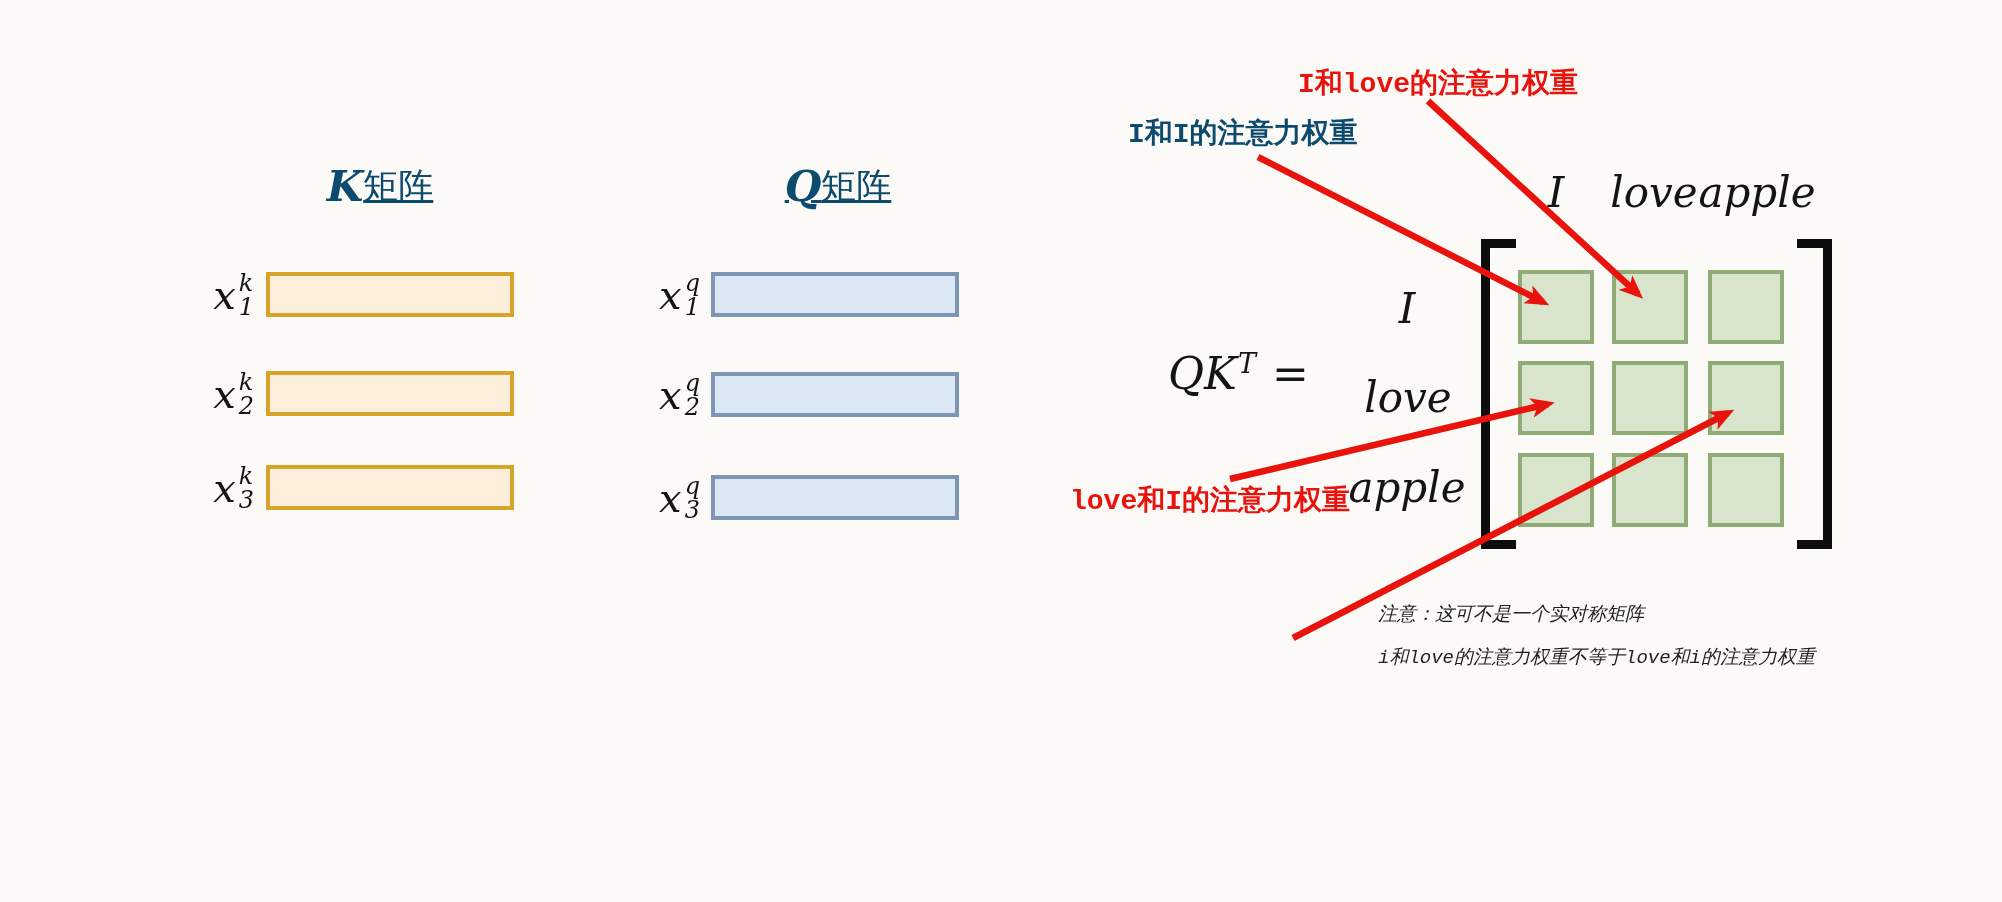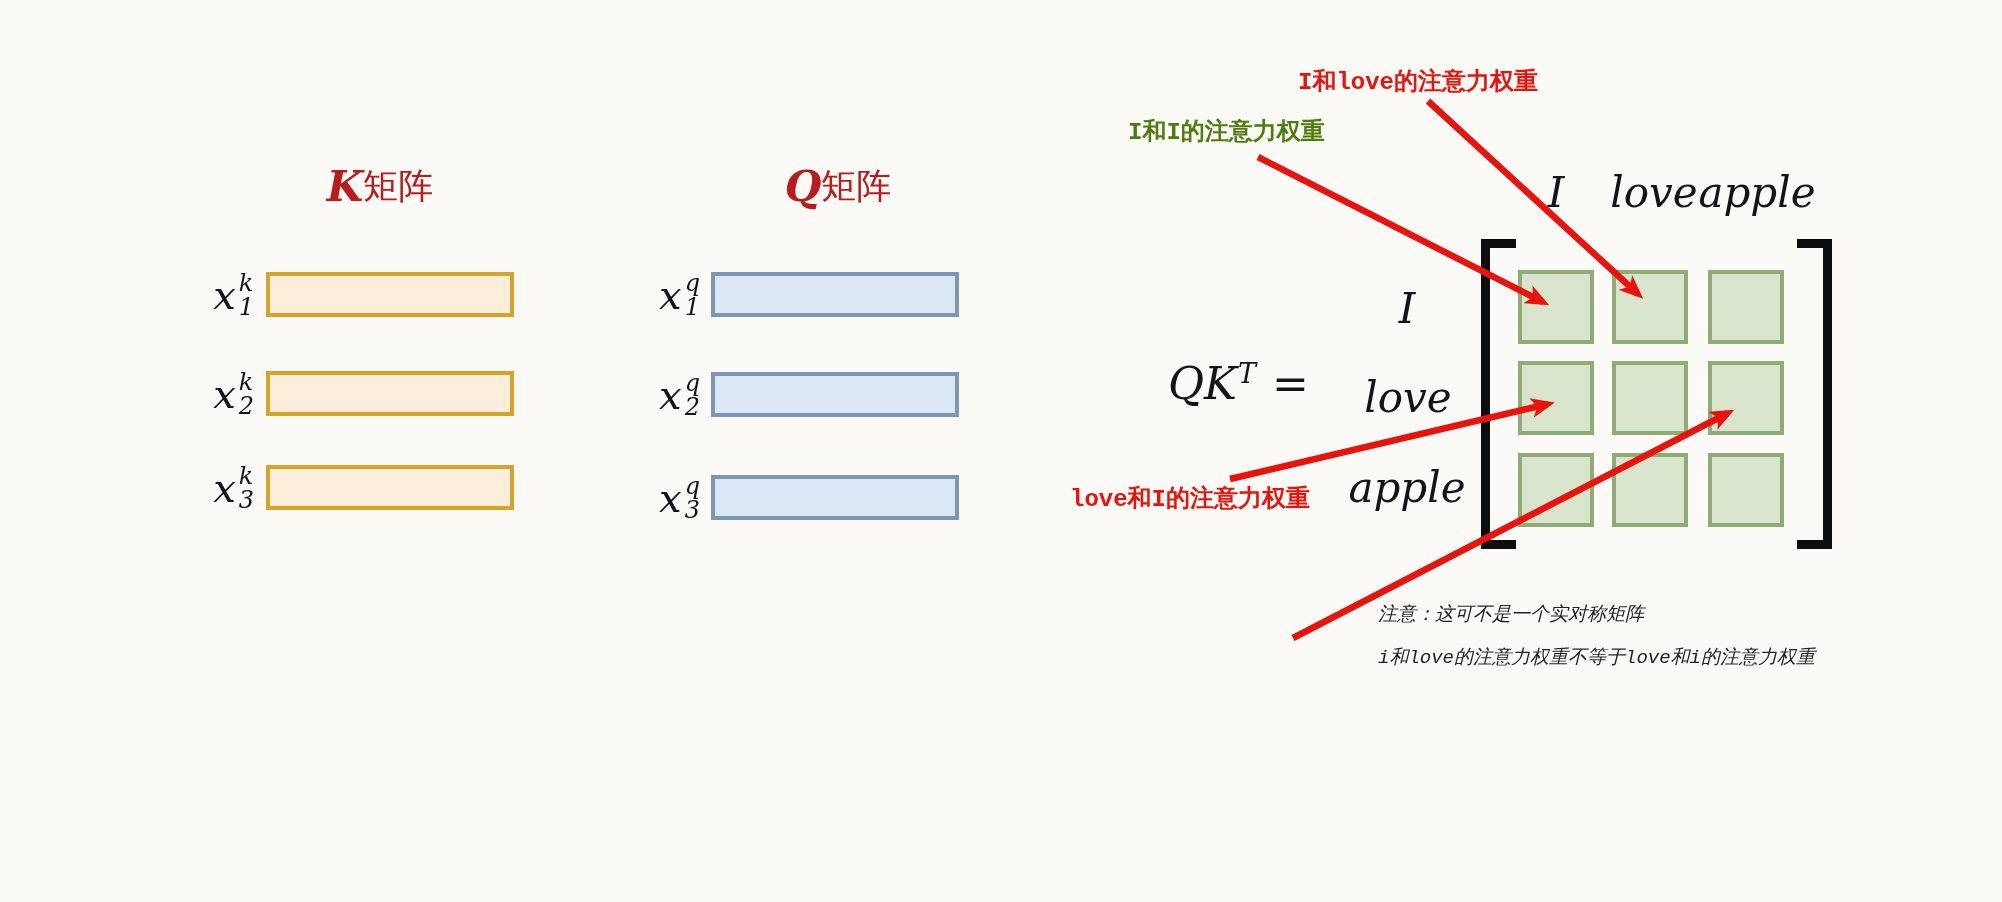--- a/index.html
+++ b/index.html
@@ -8,23 +8,24 @@
     width:2002px;height:902px;
     background:#fbfaf7;
     overflow:hidden;
     font-family:"Liberation Serif","DejaVu Serif",serif;
   }
   
   .sec-title{
     position:absolute;
     transform:translateX(-50%);
     white-space:nowrap;
-    color:#b91c1c;
+    color:#0c4a6e;
     font-size:35px;
     line-height:1;
+    text-decoration:underline;
   }
   .math{
     font-family:"DejaVu Serif","Liberation Serif",serif;
     font-style:italic;
   }
   .sec-title .math{font-size:42px;font-weight:600;vertical-align:-3px;}
   
   .xlabel{
     position:absolute;
     display:flex;
@@ -97,21 +98,21 @@
   .att-cell{
     position:absolute;
     width:68px;height:66px;
     border:4px solid #000;
   }
   
   .red-label{
     position:absolute;
     font-family:"Liberation Mono","Liberation Serif",serif;
     font-weight:bold;
-    font-size:24px;line-height:1.1;
+    font-size:28px;line-height:1.1;
     white-space:nowrap;
   }
   
   .notes{
     position:absolute;
     left:1378px;top:594px;
     font-family:"Liberation Mono","Liberation Serif",serif;
     font-size:19px;
     line-height:43px;
     white-space:nowrap;
@@ -186,21 +187,21 @@
       <span class="scripts">
           <span class="ssup">q</span>
           <span class="ssub">3</span>
         </span>
     </div>
     <div class="vbar q-bar" style="left: 711px; top: 475px; background: rgb(219, 231, 245); border-color: rgb(126, 150, 182);"></div>
   </div>
 
   <div>
 
-    <div class="equation" style="left:1168px;top:362px;"><span class="math">QK</span><span class="esup">T</span><span class="eq">=</span></div>
+    <div class="equation" style="left:1168px;top:352px;"><span class="math">QK</span><span class="esup">T</span><span class="eq">=</span></div>
 
     <div class="word-label" style="left:1556px;top:172px;">I</div>
     <div class="word-label" style="left:1654px;top:172px;">love</div>
     <div class="word-label" style="left:1757px;top:172px;">apple</div>
 
     <div class="word-label" style="left:1407px;top:288px;">I</div>
     <div class="word-label" style="left:1408px;top:377px;">love</div>
     <div class="word-label" style="left:1407px;top:467px;">apple</div>
 
     <div class="bracket left" style="left: 1481px; top: 239px; border-color: rgb(13, 13, 13);"></div>
@@ -211,21 +212,21 @@
     <div class="att-cell" style="left: 1708px; top: 270px; background: rgb(216, 229, 204); border-color: rgb(143, 172, 118);"></div>
     <div class="att-cell" style="left: 1518px; top: 361px; background: rgb(216, 229, 204); border-color: rgb(143, 172, 118);"></div>
     <div class="att-cell" style="left: 1612px; top: 361px; background: rgb(216, 229, 204); border-color: rgb(143, 172, 118);"></div>
     <div class="att-cell" style="left: 1708px; top: 361px; background: rgb(216, 229, 204); border-color: rgb(143, 172, 118);"></div>
     <div class="att-cell" style="left: 1518px; top: 453px; background: rgb(216, 229, 204); border-color: rgb(143, 172, 118);"></div>
     <div class="att-cell" style="left: 1612px; top: 453px; background: rgb(216, 229, 204); border-color: rgb(143, 172, 118);"></div>
     <div class="att-cell" style="left: 1708px; top: 453px; background: rgb(216, 229, 204); border-color: rgb(143, 172, 118);"></div>
   </div>
 
   <div class="red-label" style="left: 1298px; top: 70px; color: rgb(232, 19, 12);">I和love的注意力权重</div>
-  <div class="red-label" style="left: 1128px; top: 120px; color: #4d7c0f;">I和I的注意力权重</div>
+  <div class="red-label" style="left: 1128px; top: 120px; color: #0c4a6e;">I和I的注意力权重</div>
   <div class="red-label" style="left: 1070px; top: 487px; color: rgb(232, 19, 12); font-family: Liberation Mono, monospace;">love和I的注意力权重</div>
 
   <svg class="arrows" width="2002" height="902" viewBox="0 0 2002 902">
     <defs>
       <marker id="ah" markerUnits="userSpaceOnUse" markerWidth="24" markerHeight="20" refX="17" refY="10" orient="auto">
         <path class="arrow-head" d="M0,0 L24,10 L0,20 L6,10 z" fill="#e8130c"></path>
       </marker>
     </defs>
     <line class="arrow" x1="1258" y1="157" x2="1543" y2="302" marker-end="url(#ah)" stroke="#e8130c"></line>
     <line class="arrow" x1="1428" y1="101" x2="1638" y2="294" marker-end="url(#ah)" stroke="#e8130c"></line>

